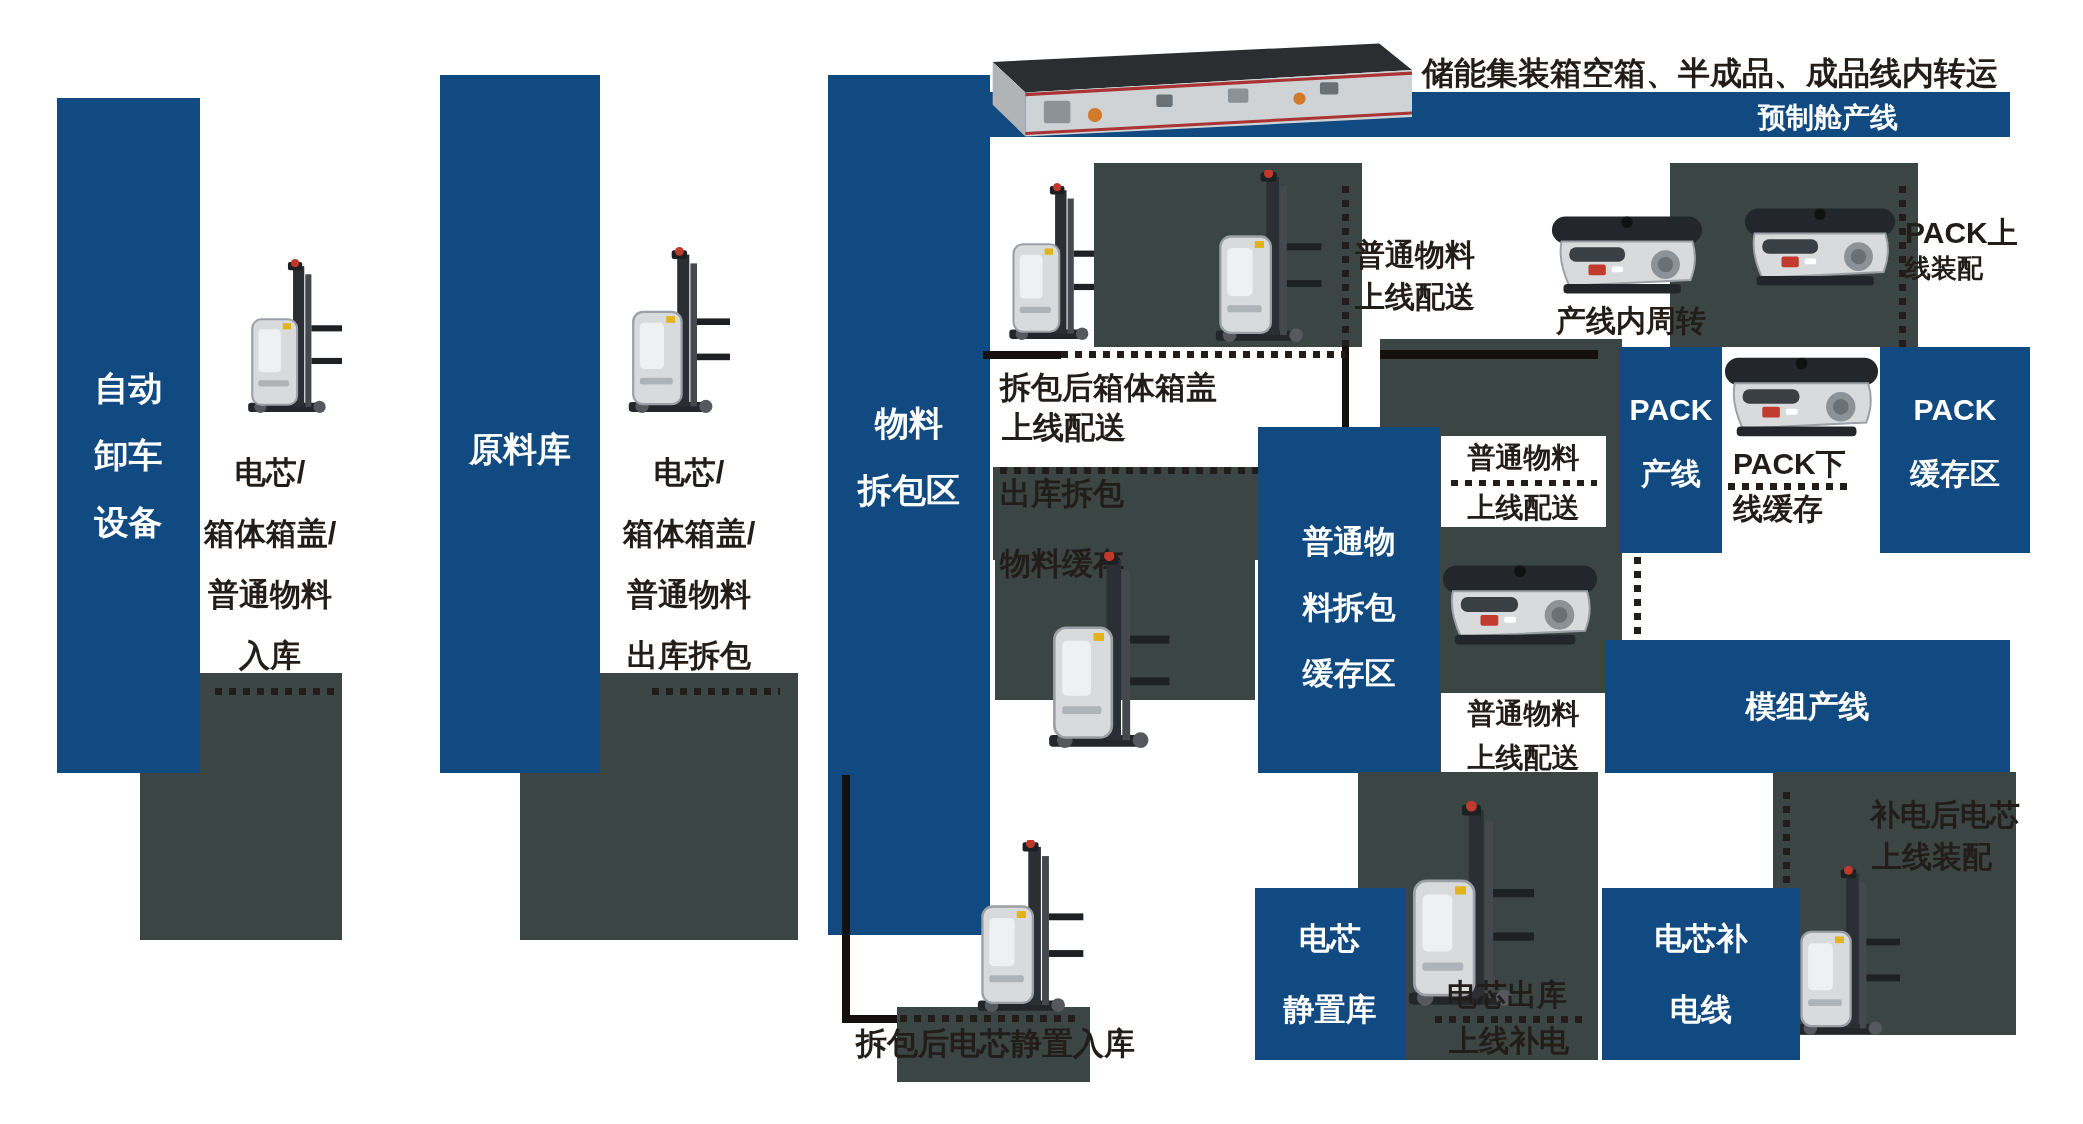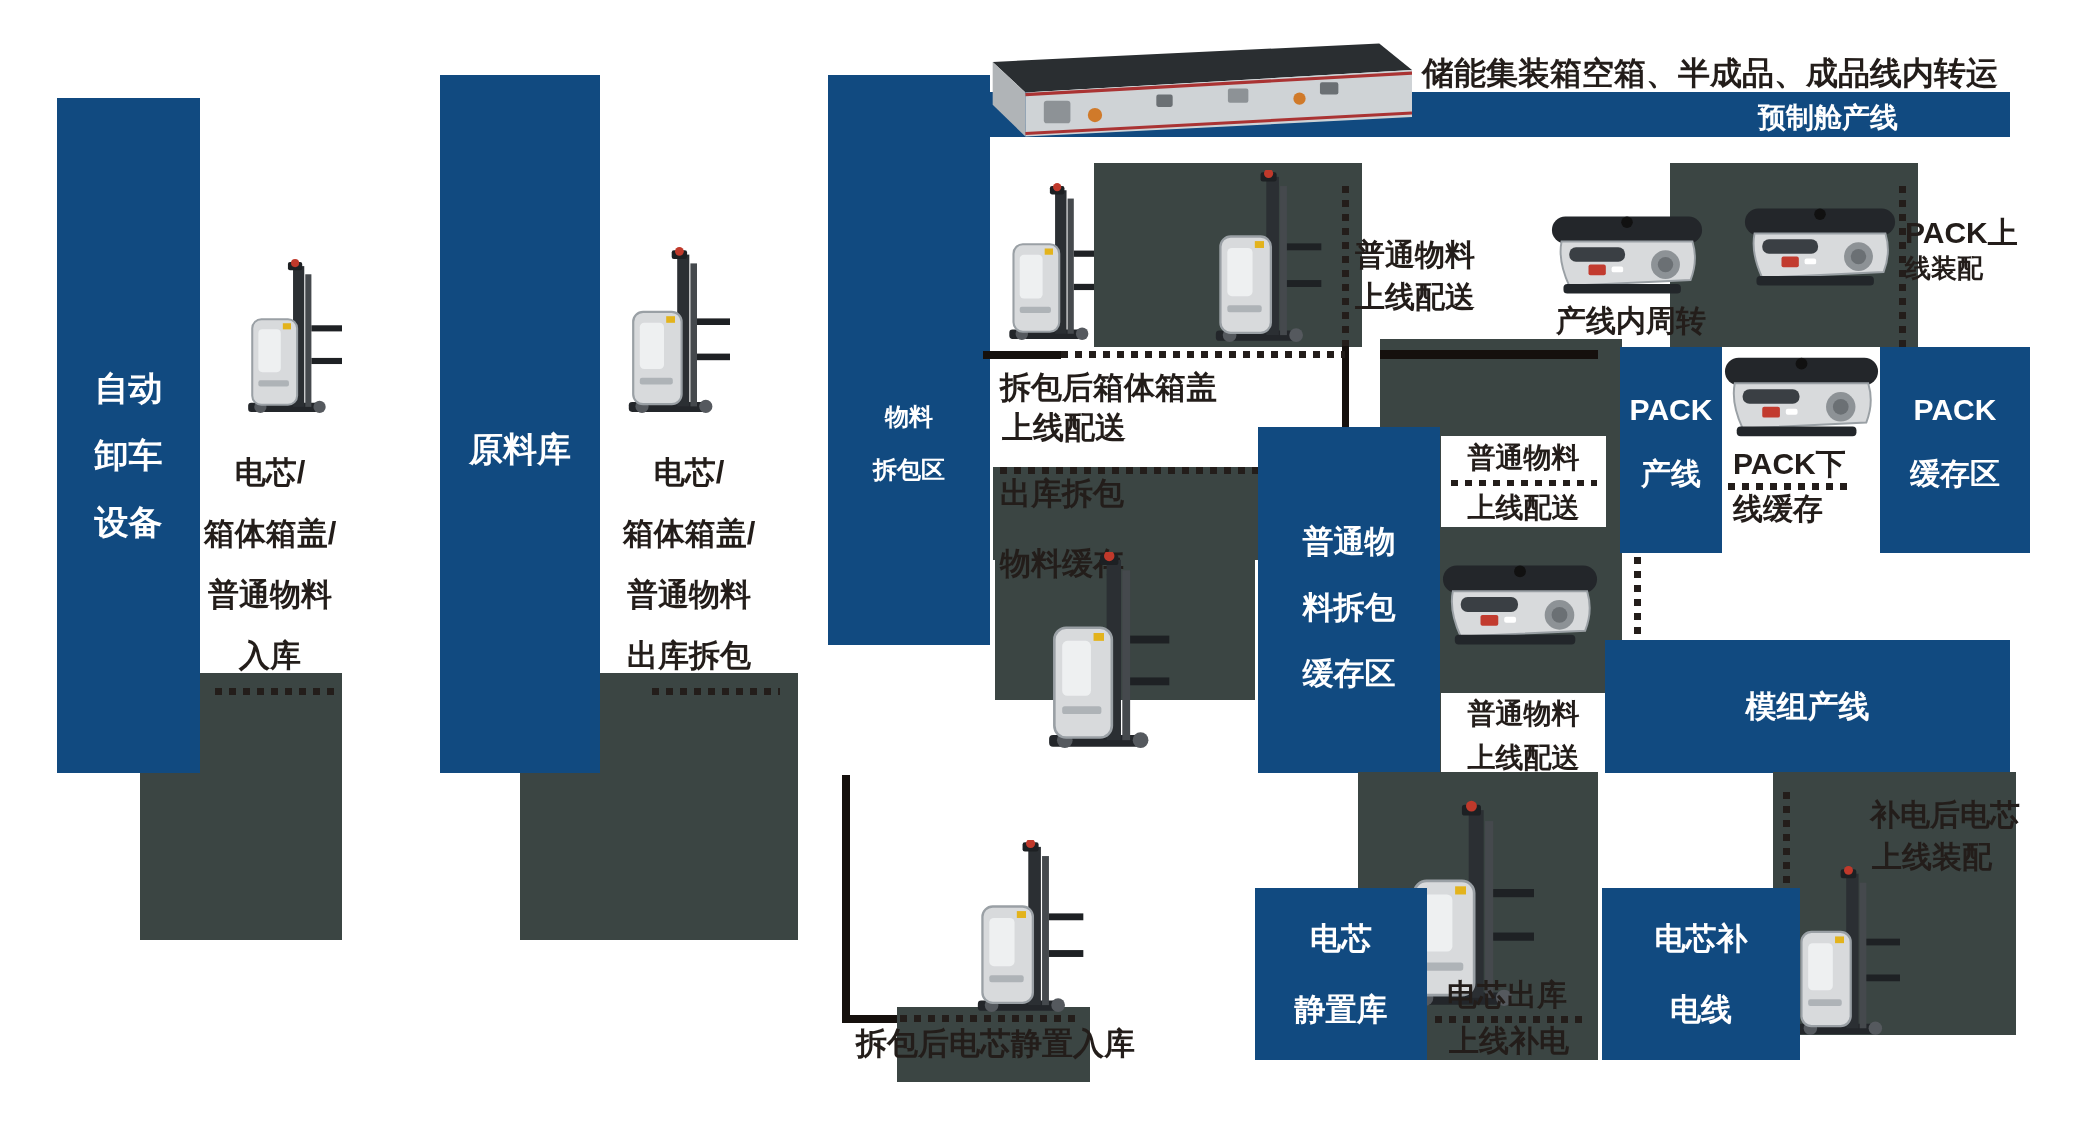--- a/index.html
+++ b/index.html
@@ -74,21 +74,21 @@
   <div class="hdots" style="left:652px;top:688px;width:128px;"></div>
 
   <div class="bluebox vstack" style="left:440px;top:75px;width:160px;height:698px;padding-top:352px;font-size:34px;box-sizing:border-box;">
     <div>原料库</div>
   </div>
   <div class="bluebox vstack" style="left:57px;top:98px;width:143px;height:675px;padding-top:268px;row-gap:21px;font-size:34px;box-sizing:border-box;">
     <div>自动</div>
     <div>卸车</div>
     <div>设备</div>
   </div>
-  <div class="bluebox vstack" style="left:828px;top:75px;width:162px;height:570px;padding-top:326px;row-gap:21px;font-size:24px;box-sizing:border-box;">
+  <div class="bluebox vstack" style="left:828px;top:75px;width:162px;height:860px;padding-top:326px;row-gap:21px;font-size:34px;box-sizing:border-box;">
     <div>物料</div>
     <div>拆包区</div>
   </div>
 
   <div class="bluebox" style="left:950px;top:92px;width:1060px;height:45px;">
     <span style="position:absolute;left:808px;top:7px;font-size:28px;">预制舱产线</span>
   </div>
   <svg class="icon" style="left:962px;top:40px;width:450px;height:100px;">
       <use href="#sym-container"></use>
     </svg>
@@ -203,21 +203,21 @@
   <div class="txt" style="left:856px;top:1026px;font-size:31px;">拆包后电芯静置入库</div>
 
   <div class="dark" style="left:1358px;top:772px;width:240px;height:288px;"></div>
   <svg class="icon" style="left:1398px;top:788px;width:136px;height:218px;">
       <use href="#sym-stacker"></use>
     </svg>
   <div class="txt" style="left:1447px;top:978px;font-size:30px;">电芯出库</div>
   <div class="hdots" style="left:1435px;top:1016px;width:153px;"></div>
   <div class="txt" style="left:1449px;top:1024px;font-size:30px;">上线补电</div>
 
-  <div class="bluebox vstack" style="left:1255px;top:888px;width:172px;height:172px;padding-top:30px;row-gap:29px;font-size:31px;box-sizing:border-box;">
+  <div class="bluebox vstack" style="left:1255px;top:888px;width:150px;height:172px;padding-top:30px;row-gap:29px;font-size:31px;box-sizing:border-box;">
     <div>电芯</div>
     <div>静置库</div>
   </div>
 
   <div class="dark" style="left:1773px;top:772px;width:243px;height:263px;"></div>
   <div class="vdots" style="left:1783px;top:792px;height:94px;"></div>
   <div class="txt" style="left:1870px;top:798px;font-size:30px;">补电后电芯</div>
   <div class="txt" style="left:1872px;top:840px;font-size:30px;">上线装配</div>
   <svg class="icon" style="left:1788px;top:790px;width:112px;height:245px;">
       <use href="#sym-stacker"></use>

